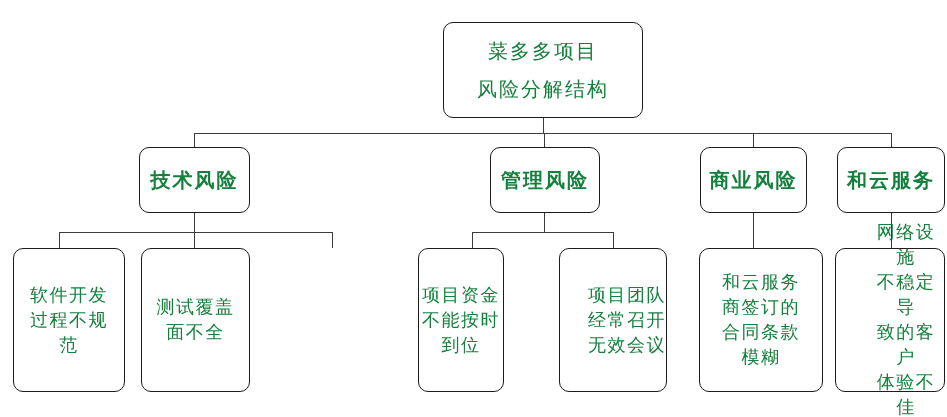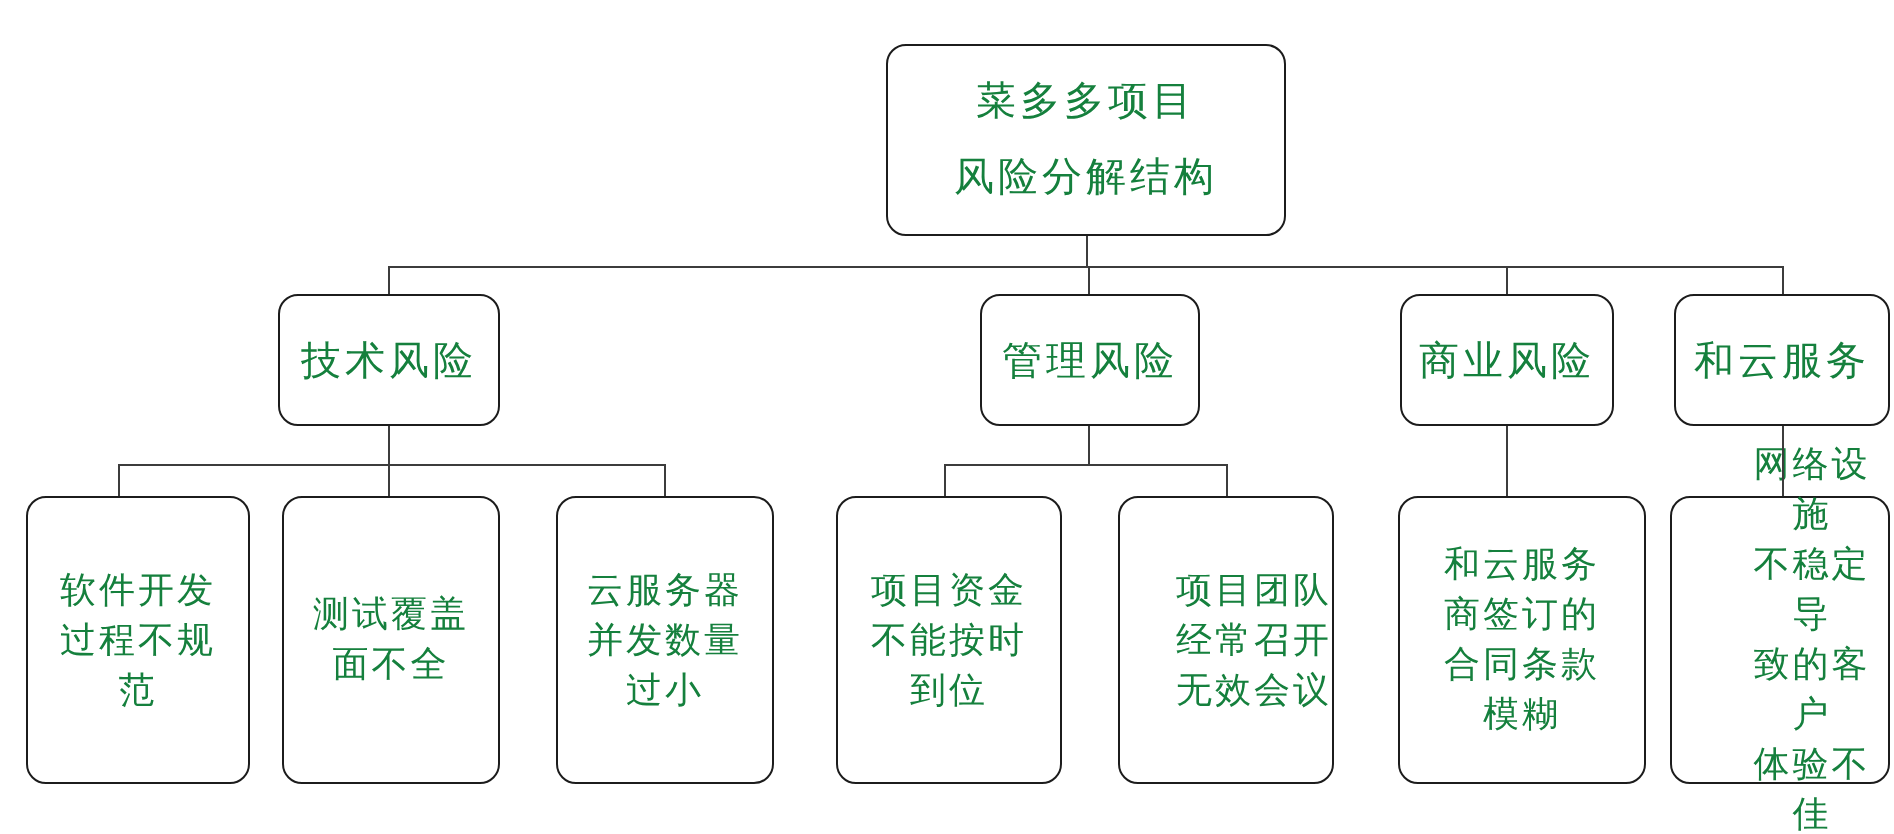--- a/index.html
+++ b/index.html
@@ -32,35 +32,36 @@
     left: 443px; top: 22px;
     width: 200px; height: 96px;
     font-size: 20px;
     line-height: 38px;
     letter-spacing: 2px;
   }
   .node-branch {
     top: 147px; height: 66px;
     font-size: 20px;
     letter-spacing: 2px;
+    font-weight: bold;
   }
   .branch-0 { left: 139px; width: 111px; }
   .branch-1 { left: 490px; width: 110px; }
   .branch-2 { left: 700px; width: 107px; }
   .branch-3 { left: 837px; width: 108px; }
   .node-leaf {
     top: 248px; height: 144px;
     font-size: 18px;
     line-height: 25px;
     letter-spacing: 1.5px;
   }
   .leaf-0 { left: 13px;   width: 112px; }
   .leaf-1 { left: 141px; width: 109px; }
   .leaf-2 { left: 278px; width: 109px; }
-  .leaf-3 { left: 418px; width: 113px; }
+  .leaf-3 { left: 418px; width: 86px; }
   .leaf-4 { left: 559px; width: 108px; padding-left: 28px; }
   .leaf-5 { left: 699px; width: 124px; }
   .leaf-6 { left: 835px; width: 110px; padding-left: 32px; }
   .vline, .hline {
     position: absolute;
     background: #3c3c3c;
   }
   .vline { width: 1px; }
   .hline { height: 1px; }
 </style>
@@ -75,23 +76,20 @@
   <div class="node node-branch branch-0">技术风险</div>
   <div class="node node-branch branch-1">管理风险</div>
   <div class="node node-branch branch-2">商业风险</div>
   <div class="node node-branch branch-3">和云服务</div>
 
   <div class="node node-leaf leaf-0">软件开发
 过程不规
 范</div>
   <div class="node node-leaf leaf-1">测试覆盖
 面不全</div>
-  <div class="node node-leaf leaf-2">云服务器
-并发数量
-过小</div>
   <div class="node node-leaf leaf-3">项目资金
 不能按时
 到位</div>
   <div class="node node-leaf leaf-4">项目团队
 经常召开
 无效会议</div>
   <div class="node node-leaf leaf-5">和云服务
 商签订的
 合同条款
 模糊</div>

